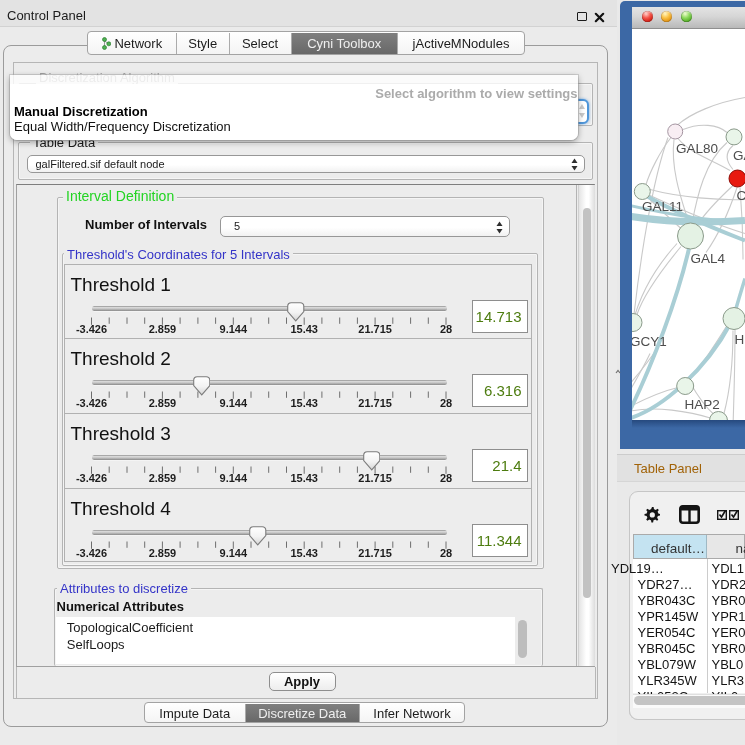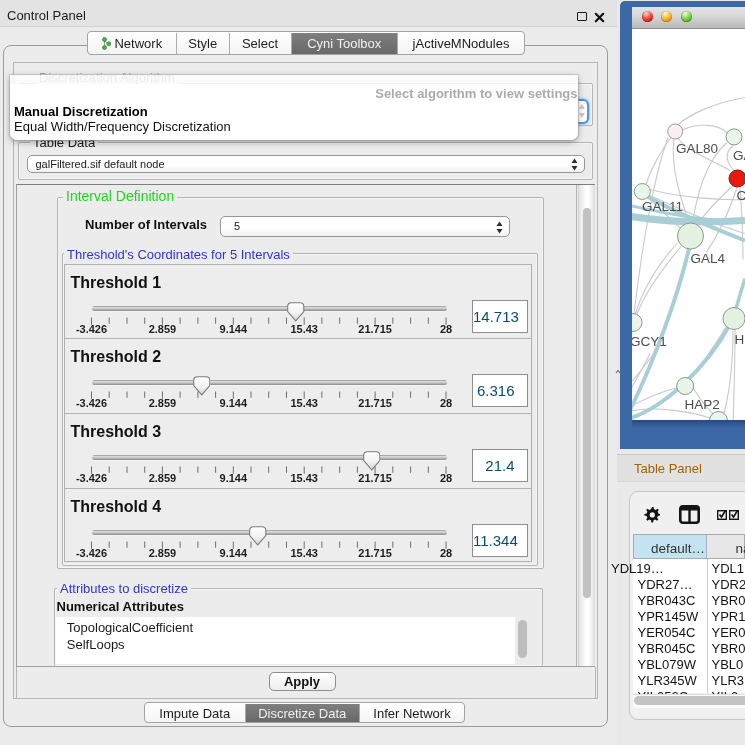--- a/index.html
+++ b/index.html
@@ -4,23 +4,23 @@
 *{margin:0;padding:0;box-sizing:border-box}
 html,body{width:745px;height:745px;overflow:hidden}
 body{font-family:"Liberation Sans",sans-serif;background:#eaeaea;position:relative}
 .abs{position:absolute}
 .bold{font-weight:bold}
 .combo{position:absolute;border:1px solid #979797;border-radius:5px;background:linear-gradient(#ffffff,#ffffff 55%,#f1f1f1);font-size:11px;color:#1a1a1a}
 .combo .ct{position:absolute;left:8px;top:50%;transform:translateY(-50%)}
 .grp{position:absolute;border:1px solid #b4b4b4;border-radius:2px;box-shadow:inset 0 0 0 0.5px #fdfdfd}
 .gtitle{position:absolute;background:#ececec;padding:0 3px;line-height:13px}
 .trow{position:absolute;left:63.5px;width:468px;border:1px solid #b1b1b1;background:#ededed}
-.tlab{position:absolute;left:6px;top:9px;font-size:16px;font-weight:bold;color:#111}
+.tlab{position:absolute;left:6px;top:9px;font-size:19px;font-weight:normal;color:#111}
 .track{position:absolute;left:27px;top:41px;width:355px;height:5px;border-radius:2.5px;background:linear-gradient(#909090 0,#d8d8d8 1.5px,#c2c2c2 3px,#9a9a9a 4.2px,#909090);box-shadow:0 0.5px 0 rgba(255,255,255,.8)}
-.vbox{position:absolute;left:407.5px;top:35px;width:55.5px;height:33px;background:#fff;border:1px solid #8e8e8e;font-size:15px;color:#0c4a6e;text-align:right;line-height:32px;padding-right:12px}
+.vbox{position:absolute;left:407.5px;top:35px;width:55.5px;height:33px;background:#fff;border:1px solid #8e8e8e;font-size:15px;color:#4d7c0f;text-align:right;line-height:32px;padding-right:5px}
 .ticklab{position:absolute;top:57.5px;font-size:11px;font-weight:bold;color:#1d1d1d;transform:translateX(-50%)}
 .seg{display:inline-block;height:100%;font-size:13px;color:#1c1c1c;text-align:center;border-right:1px solid #ababab}
 .pill{position:absolute;background:linear-gradient(#ffffff,#f4f4f4);border:1px solid #a3a3a3;border-radius:4px;overflow:hidden;white-space:nowrap}
 .dark{background:linear-gradient(#7f7f7f,#676767);color:#efefef}
 .listitem{font-size:13px;color:#1a1a1a;line-height:17.1px;padding-left:11px}
 .cell{position:absolute;font-size:13px;color:#141414;white-space:nowrap}
 </style></head>
 <body>
 
 <div class="abs" style="left:0;top:0;width:617px;height:745px;background:#ebebeb"></div>

